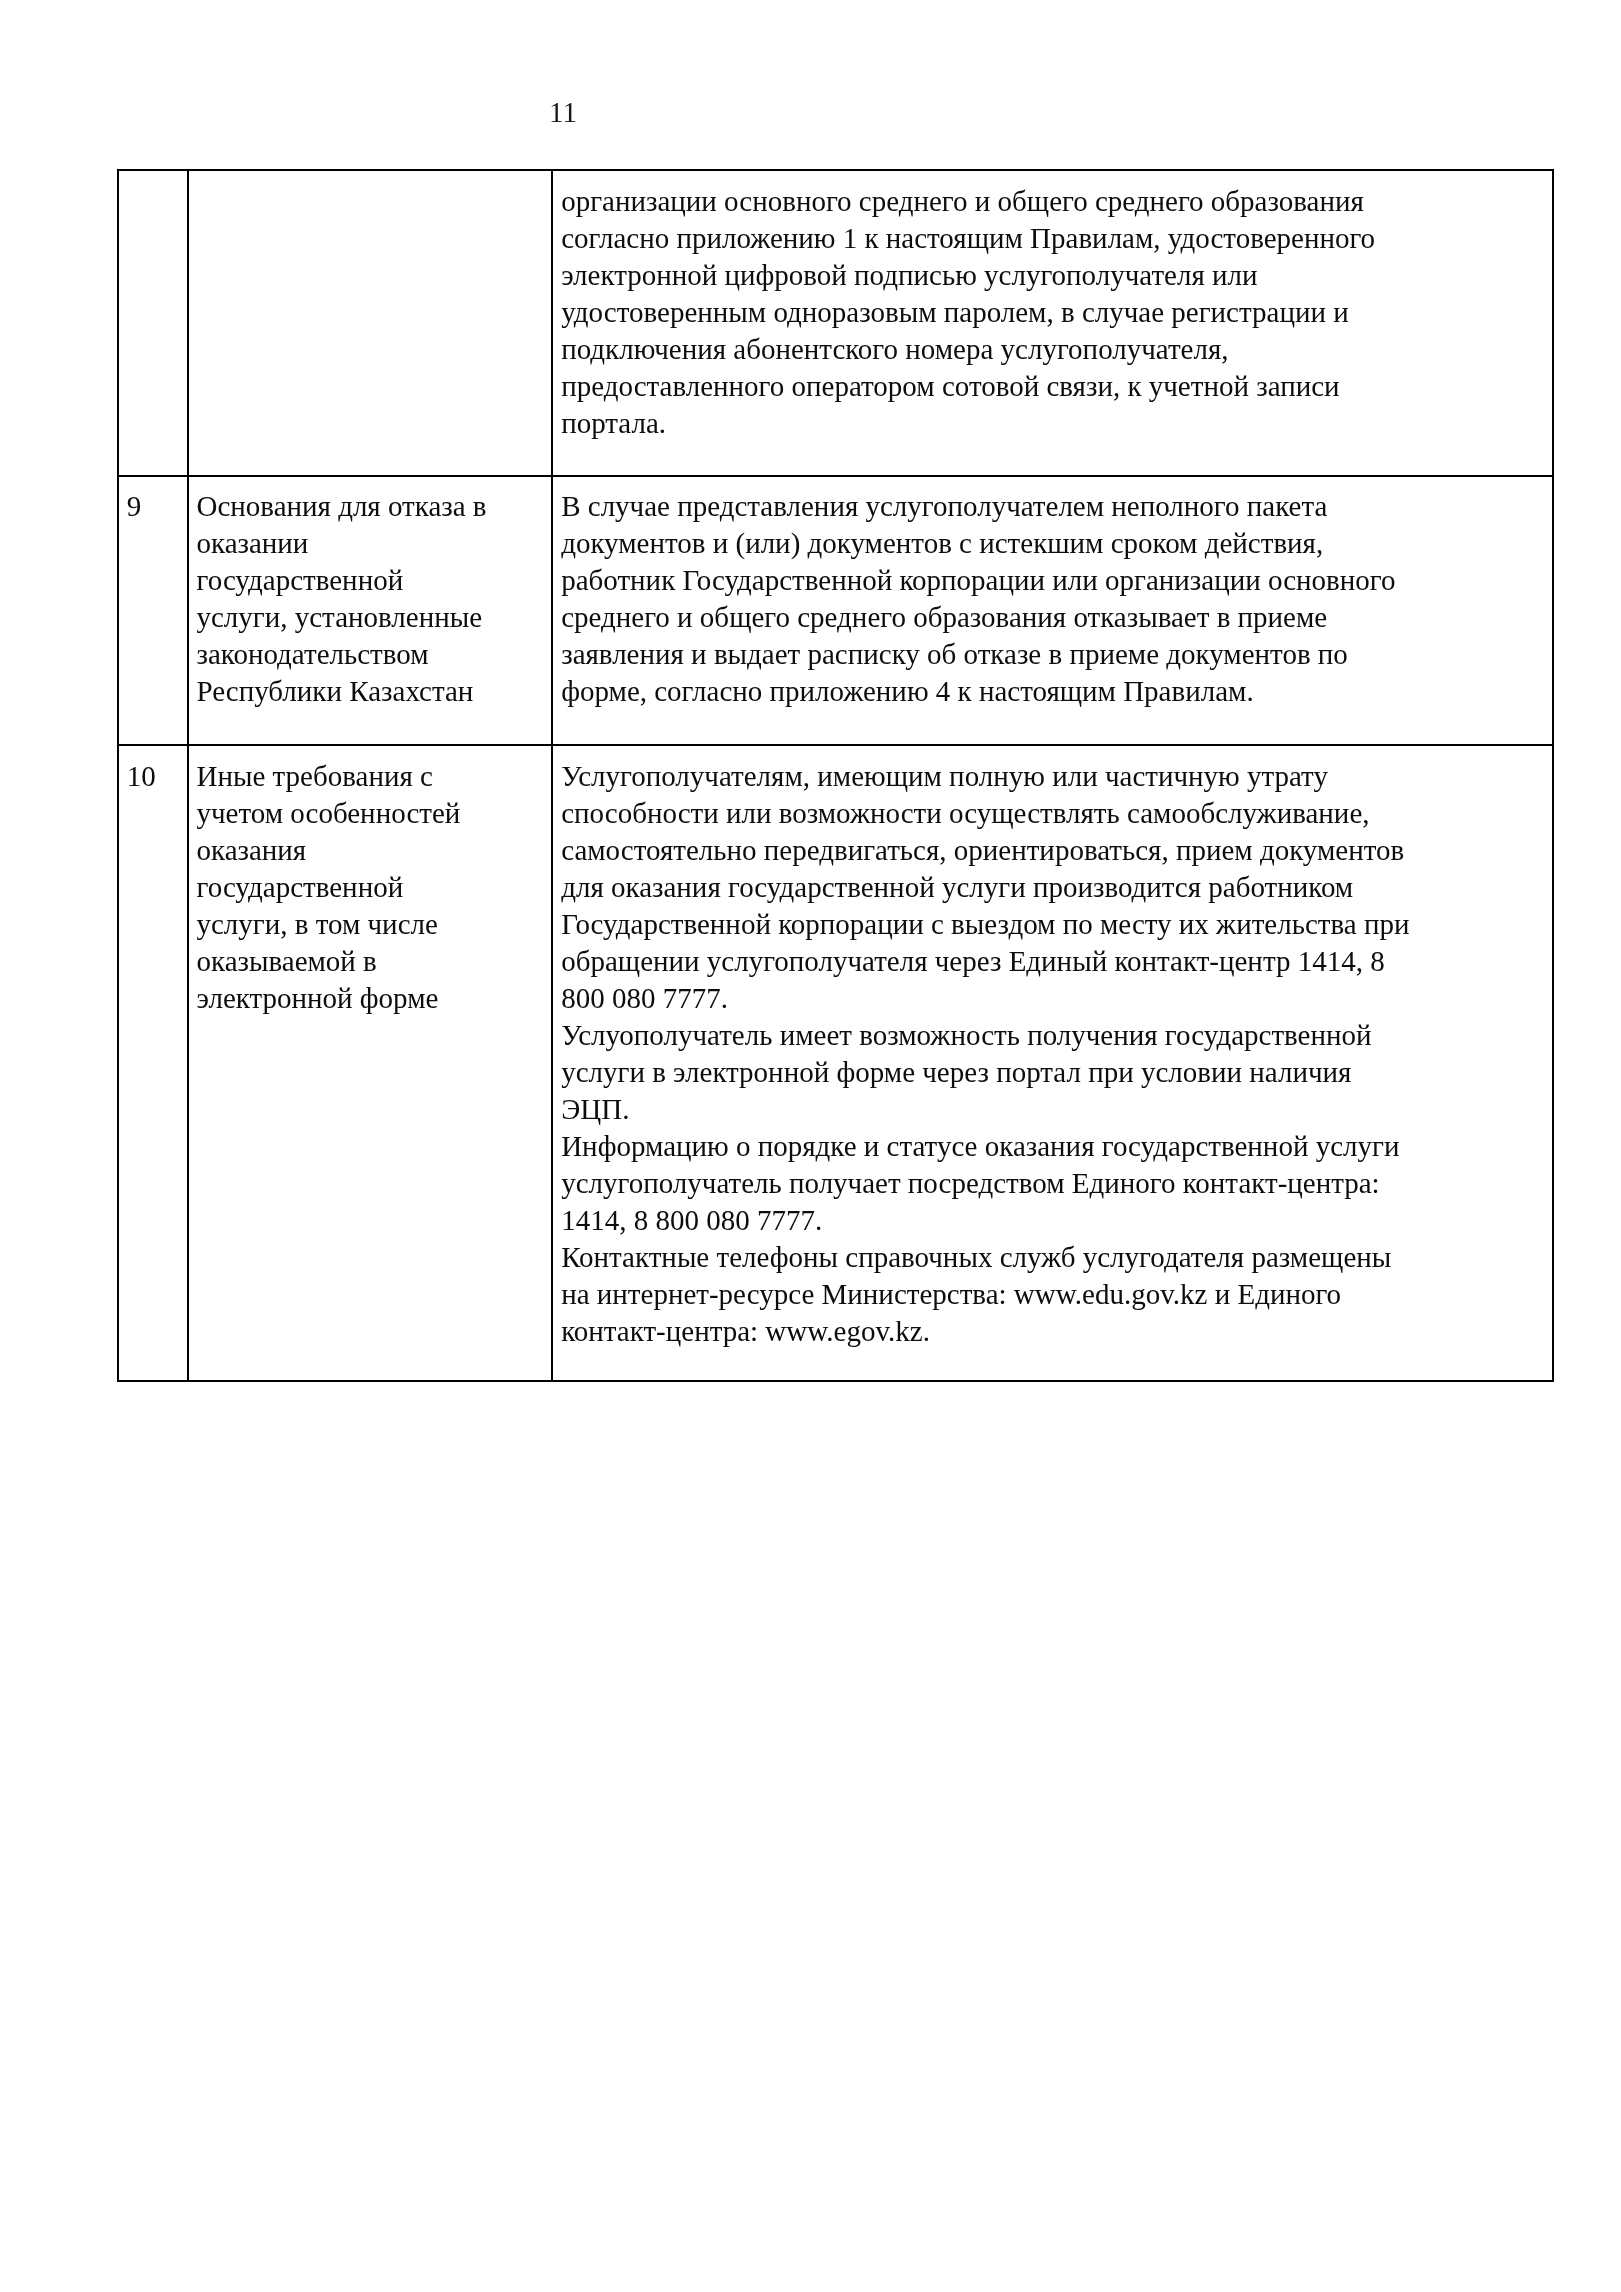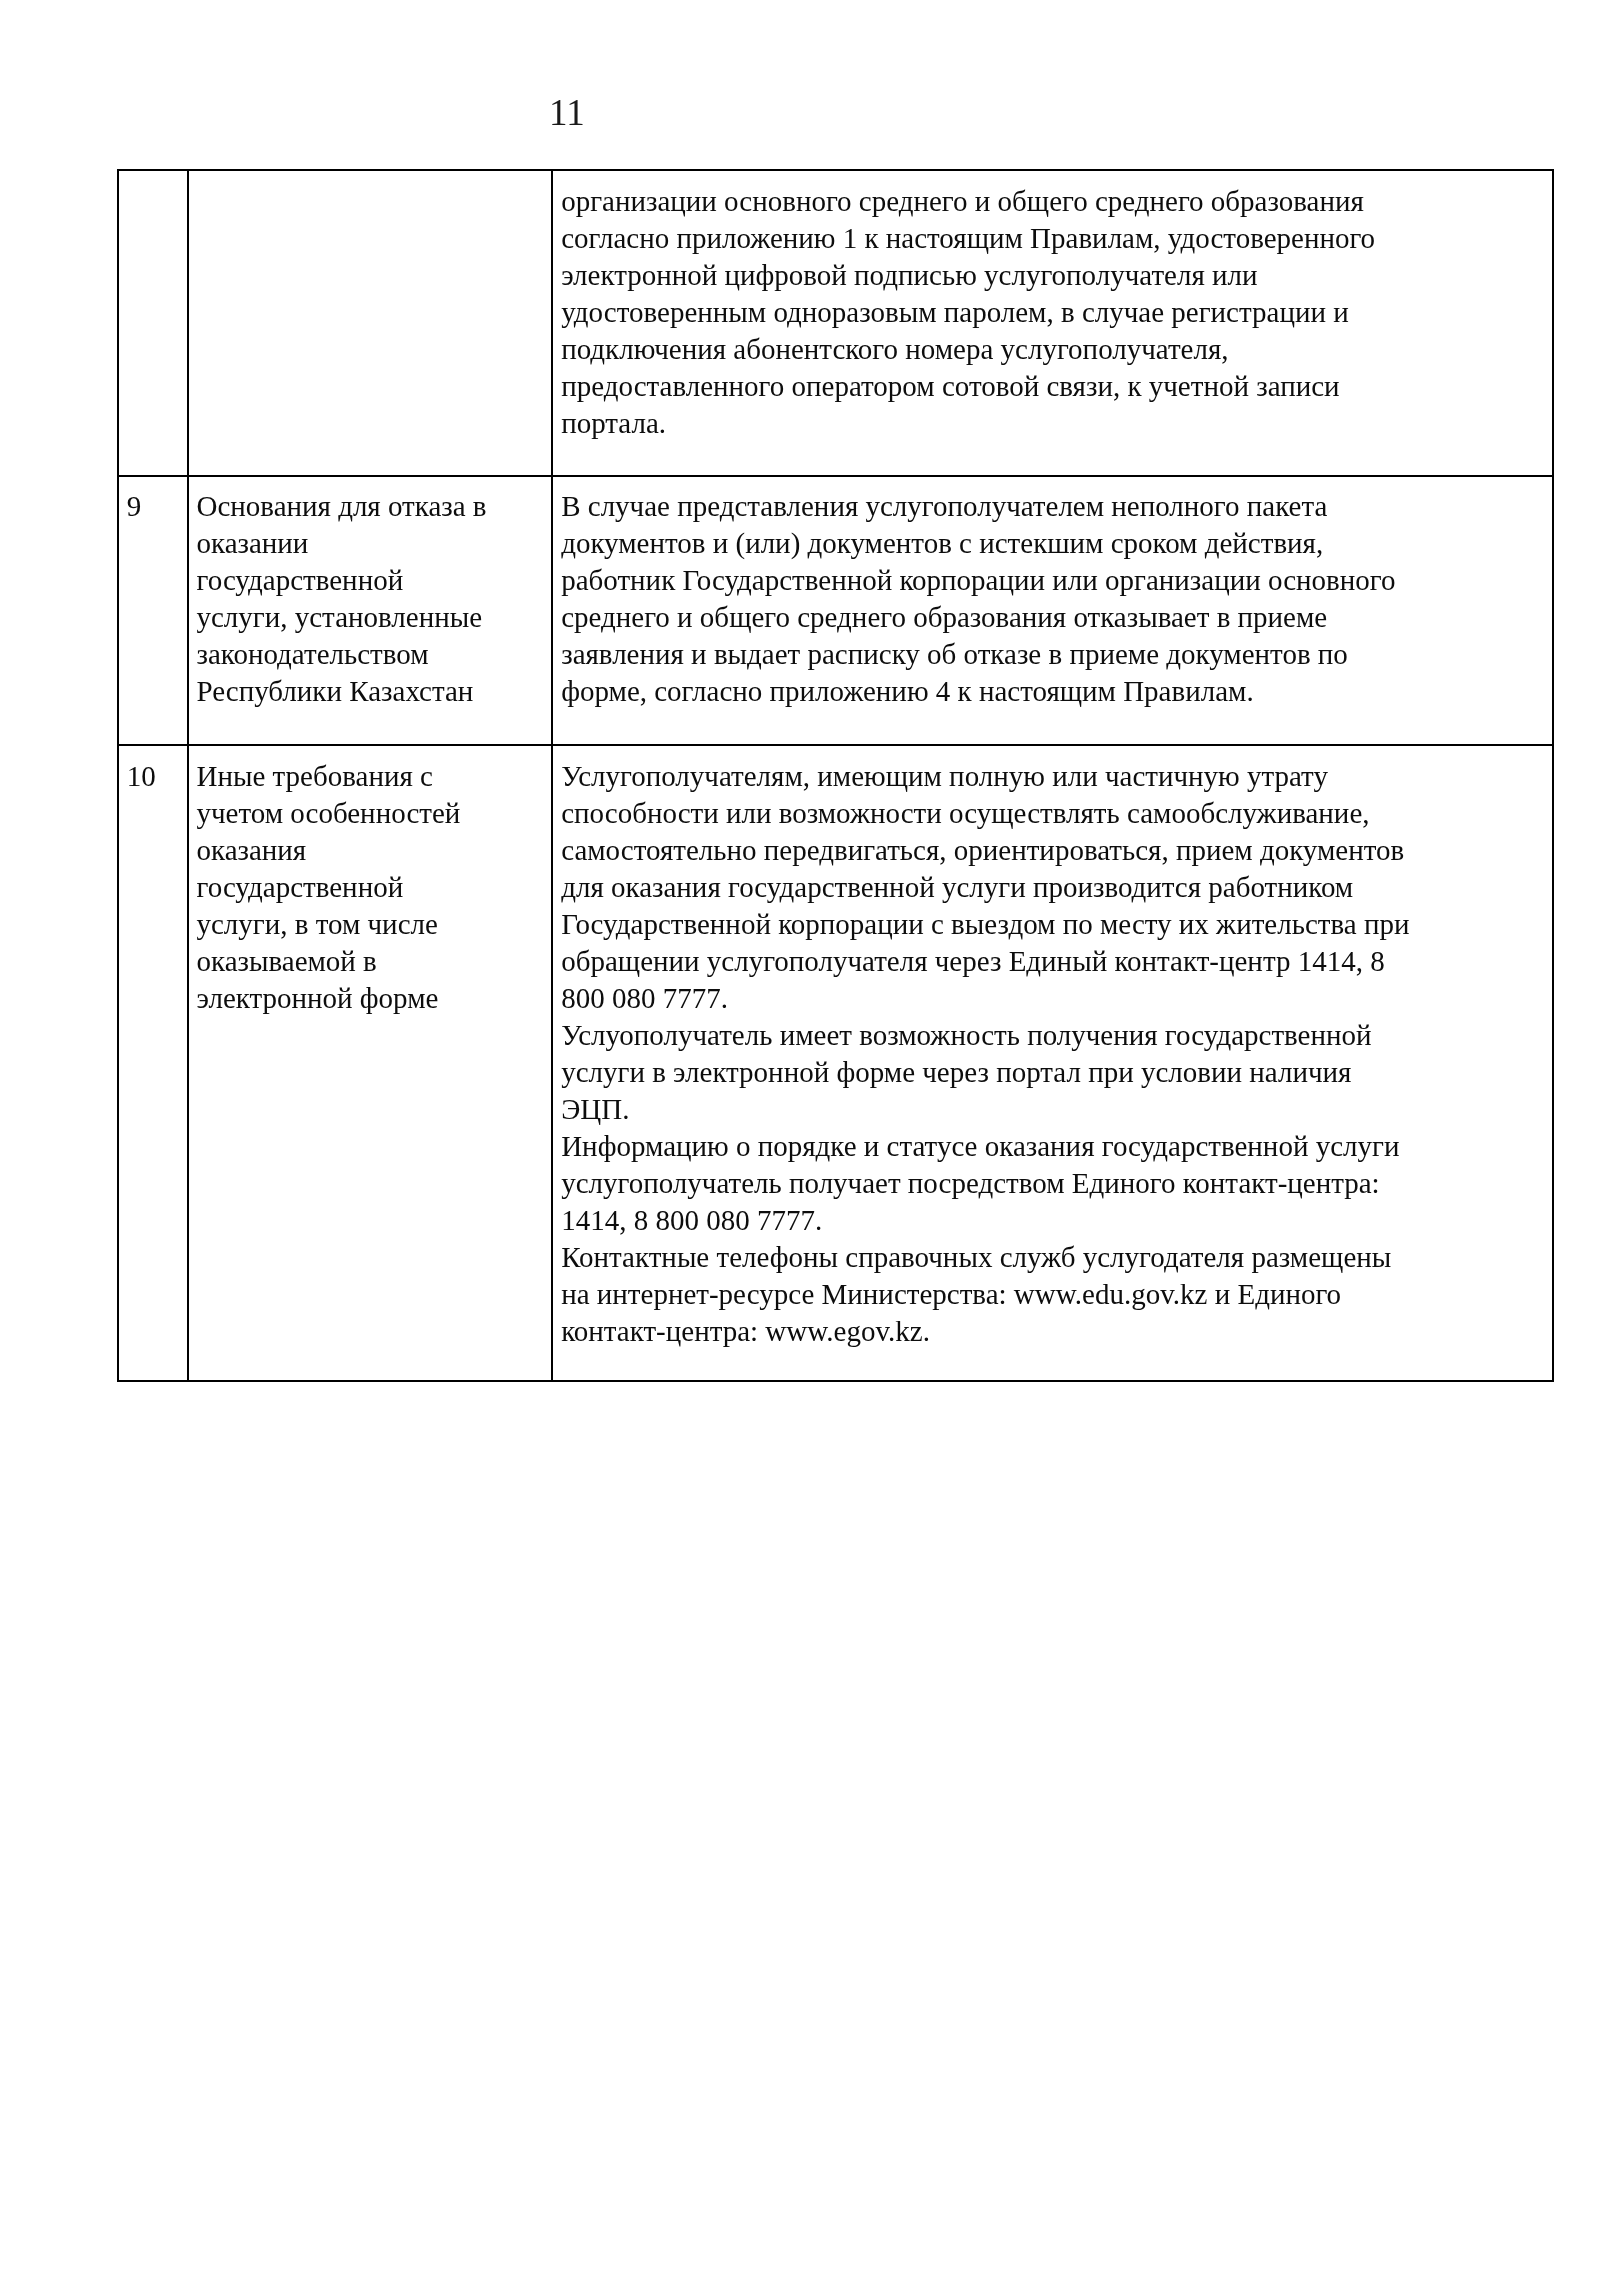--- a/index.html
+++ b/index.html
@@ -13,21 +13,21 @@
     height: 2293px;
     background: #ffffff;
     font-family: "Liberation Serif", "DejaVu Serif", serif;
     color: #000000;
     overflow: hidden;
   }
   .page-number {
     position: absolute;
     left: 549px;
     top: 98px;
-    font-size: 37px;
+    font-size: 29px;
     line-height: 29px;
     color: #1a1a1a;
   }
   table.doc-table {
     position: absolute;
     left: 117px;
     top: 169px;
     width: 1388px;
     border-collapse: collapse;
     table-layout: fixed;

